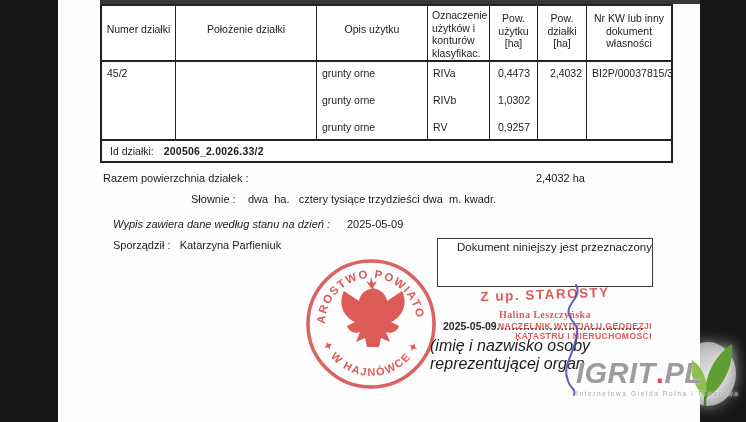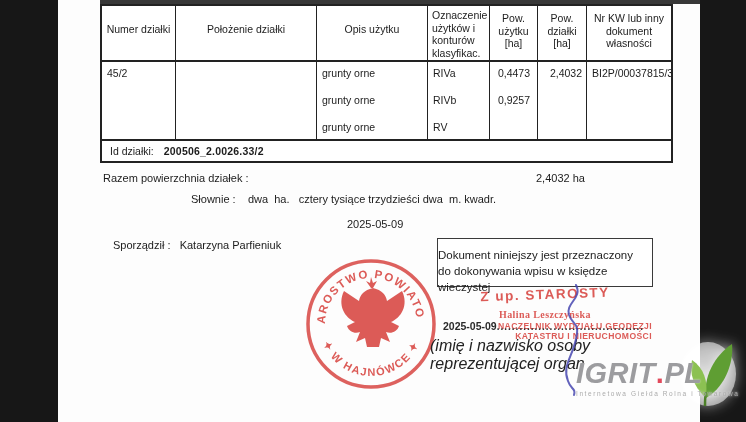--- a/index.html
+++ b/index.html
@@ -39,21 +39,21 @@
   .tbl-foot{border-top:2px solid #222;height:20px;font-size:10.5px;
     padding:4px 0 0 8px;}
   .tbl-foot b{padding-left:10px;letter-spacing:.2px;}
   
   .line{position:absolute;font-size:11px;white-space:pre;}
   .italic{font-style:italic;}
   
   .notice{
     position:absolute;left:379px;top:238px;width:216px;height:49px;
     border:1.5px solid #3a3a3a;background:#fff;
-    font-size:11.5px;text-align:left;line-height:16px;padding-top:8px;color:#222;
+    font-size:11.5px;text-align:right;line-height:16px;color:#222;
   }
   
   .redblock{position:absolute;left:380px;top:287px;width:214px;text-align:center;
     color:rgba(214,62,58,.85);}
   .zup{font-size:13.5px;font-weight:bold;letter-spacing:1.5px;
     transform:rotate(-2deg);margin-bottom:7px;}
   .rname{font-size:10px;font-weight:bold;letter-spacing:.4px;margin-bottom:1px;font-family:Liberation Serif, serif;}
   .rtitle{font-size:8.6px;font-weight:bold;letter-spacing:.4px;line-height:10px;text-align:right;}
   .dateline{position:absolute;left:385px;top:320px;font-size:10.5px;color:#2a2a2a;white-space:nowrap;font-weight:bold;}
   .dateline .dots{letter-spacing:1px;font-size:10px;color:#333;}
@@ -101,43 +101,44 @@
           <div class="cell-line pad">grunty orne</div>
           <div class="cell-line pad">grunty orne</div>
         </div>
         <div class="td">
           <div class="cell-line pad">RIVa</div>
           <div class="cell-line pad">RIVb</div>
           <div class="cell-line pad">RV</div>
         </div>
         <div class="td">
           <div class="cell-line num">0,4473</div>
+          <div class="cell-line num">1,0302</div>
           <div class="cell-line num">0,9257</div>
         </div>
         <div class="td">
           <div class="cell-line numr">2,4032</div>
         </div>
         <div class="td">
           <div class="cell-line pad">BI2P/00037815/3</div>
         </div>
       </div>
       <div class="tbl-foot">
         <span>Id działki:</span><b>200506_2.0026.33/2</b>
       </div>
     </div>
 
     <div class="line" style="left:45px;top:172px;">Razem powierzchnia działek :</div>
     <div class="line" style="left:478px;top:172px;">2,4032 ha</div>
     <div class="line" style="left:133px;top:193px;"><span>Słownie :</span><span>    </span><span>dwa  ha.   cztery tysiące trzydzieści dwa  m. kwadr.</span></div>
+    <div class="line italic" style="left:55px;top:218px;">Wypis zawiera dane według stanu na dzień :</div>
     <div class="line" style="left:289px;top:218px;">2025-05-09</div>
     <div class="line" style="left:55px;top:239px;"><span>Sporządził :</span><span>   </span><span>Katarzyna Parfieniuk</span></div>
 
     <div class="notice">
       <div>Dokument niniejszy jest przeznaczony</div>
-      <div>do dokonywania wpisu w księdze wieczystej</div>
     </div>
 
     <svg class="stamp" viewBox="0 0 138 138">
       <g fill="none" stroke="rgba(214,62,58,.82)">
         <circle cx="69" cy="69" r="63" stroke-width="3.5"></circle>
       </g>
       <defs>
         <path id="arcTop" d="M 23,69 A 46,46 0 1 1 115,69"></path>
         <path id="arcBot" d="M 17,69 A 52,52 0 0 0 121,69"></path>
       </defs>

